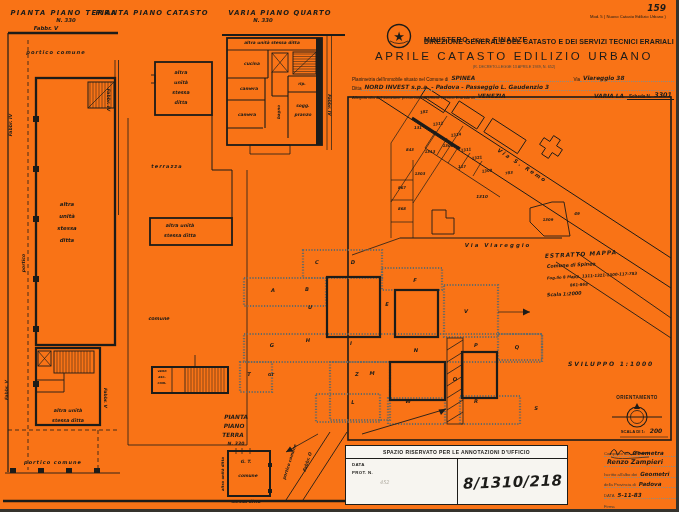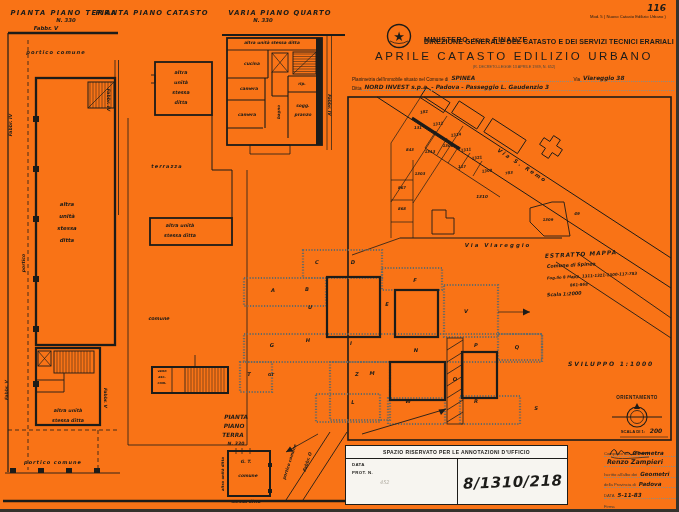--- a/index.html
+++ b/index.html
@@ -292,21 +292,21 @@
       <span class="dl letter" style="left: 357px; top: 375px; font-size: 5.2px; transform: translate(-50%, -50%) rotate(0deg);">Z</span>
       <span class="dl letter" style="left: 372px; top: 374px; font-size: 5.2px; transform: translate(-50%, -50%) rotate(0deg);">M</span>
       <span class="dl letter" style="left: 455px; top: 380px; font-size: 5.2px; transform: translate(-50%, -50%) rotate(0deg);">O</span>
       <span class="dl letter" style="left: 353px; top: 403px; font-size: 5.2px; transform: translate(-50%, -50%) rotate(0deg);">L</span>
       <span class="dl letter" style="left: 408px; top: 402px; font-size: 5.2px; transform: translate(-50%, -50%) rotate(0deg);">W</span>
       <span class="dl letter" style="left: 476px; top: 402px; font-size: 5.2px; transform: translate(-50%, -50%) rotate(0deg);">R</span>
       <span class="dl letter" style="left: 536px; top: 409px; font-size: 5.2px; transform: translate(-50%, -50%) rotate(0deg);">S</span>
     </div>
 
   <div id="corner">
-    <div id="page-num">116</div>
+    <div id="page-num">159</div>
     <div id="mod-label" class="pr">Mod. 5 ( Nuovo Catasto Edilizio Urbano )</div>
   </div>
 
   <div id="header">
     <svg id="emblem" width="26" height="26" viewBox="0 0 26 26">
       <circle cx="13" cy="13" r="11.5" fill="none" stroke="#1d1c19" stroke-width="1.4"></circle>
       <text x="13" y="17.5" font-size="13" text-anchor="middle" fill="#1d1c19">★</text>
       <path d="M4 18 Q13 23 22 18" fill="none" stroke="#1d1c19" stroke-width="0.8"></path>
     </svg>
     <div id="ministry">
@@ -322,20 +322,29 @@
   <div id="form">
     <div class="frow">
       <span class="pr">Planimetria dell'immobile situato nel Comune di</span>
       <span class="fill grow">SPINEA</span>
       <span class="pr">Via</span>
       <span class="fill" style="width:88px">Viareggio 38</span>
     </div>
     <div class="frow">
       <span class="pr">Ditta</span>
       <span class="fill grow">NORD INVEST s.p.a. - Padova - Passeggio L. Gaudenzio 3</span>
+    </div>
+    <div class="frow">
+      <span class="pr" style="font-size:4.2px">Allegata alla dichiarazione presentata all'Ufficio Tecnico Erariale di</span>
+      <span class="fill grow">VENEZIA</span>
+      <span class="fill">VARIA LA</span>
+      <span class="scheda">
+        <span class="prb">Scheda N.</span>
+        <span class="hwb" style="font-size:6.4px;padding-left:3px">3301</span>
+      </span>
     </div>
   </div>
 
   <div id="office-box">
     <div id="office-title">SPAZIO RISERVATO PER LE ANNOTAZIONI D'UFFICIO</div>
     <div id="office-body">
       <div id="office-left">
         <div class="lab">DATA</div>
         <div class="lab">PROT. N.</div>
         <div id="prot-note" class="faint">452</div>

